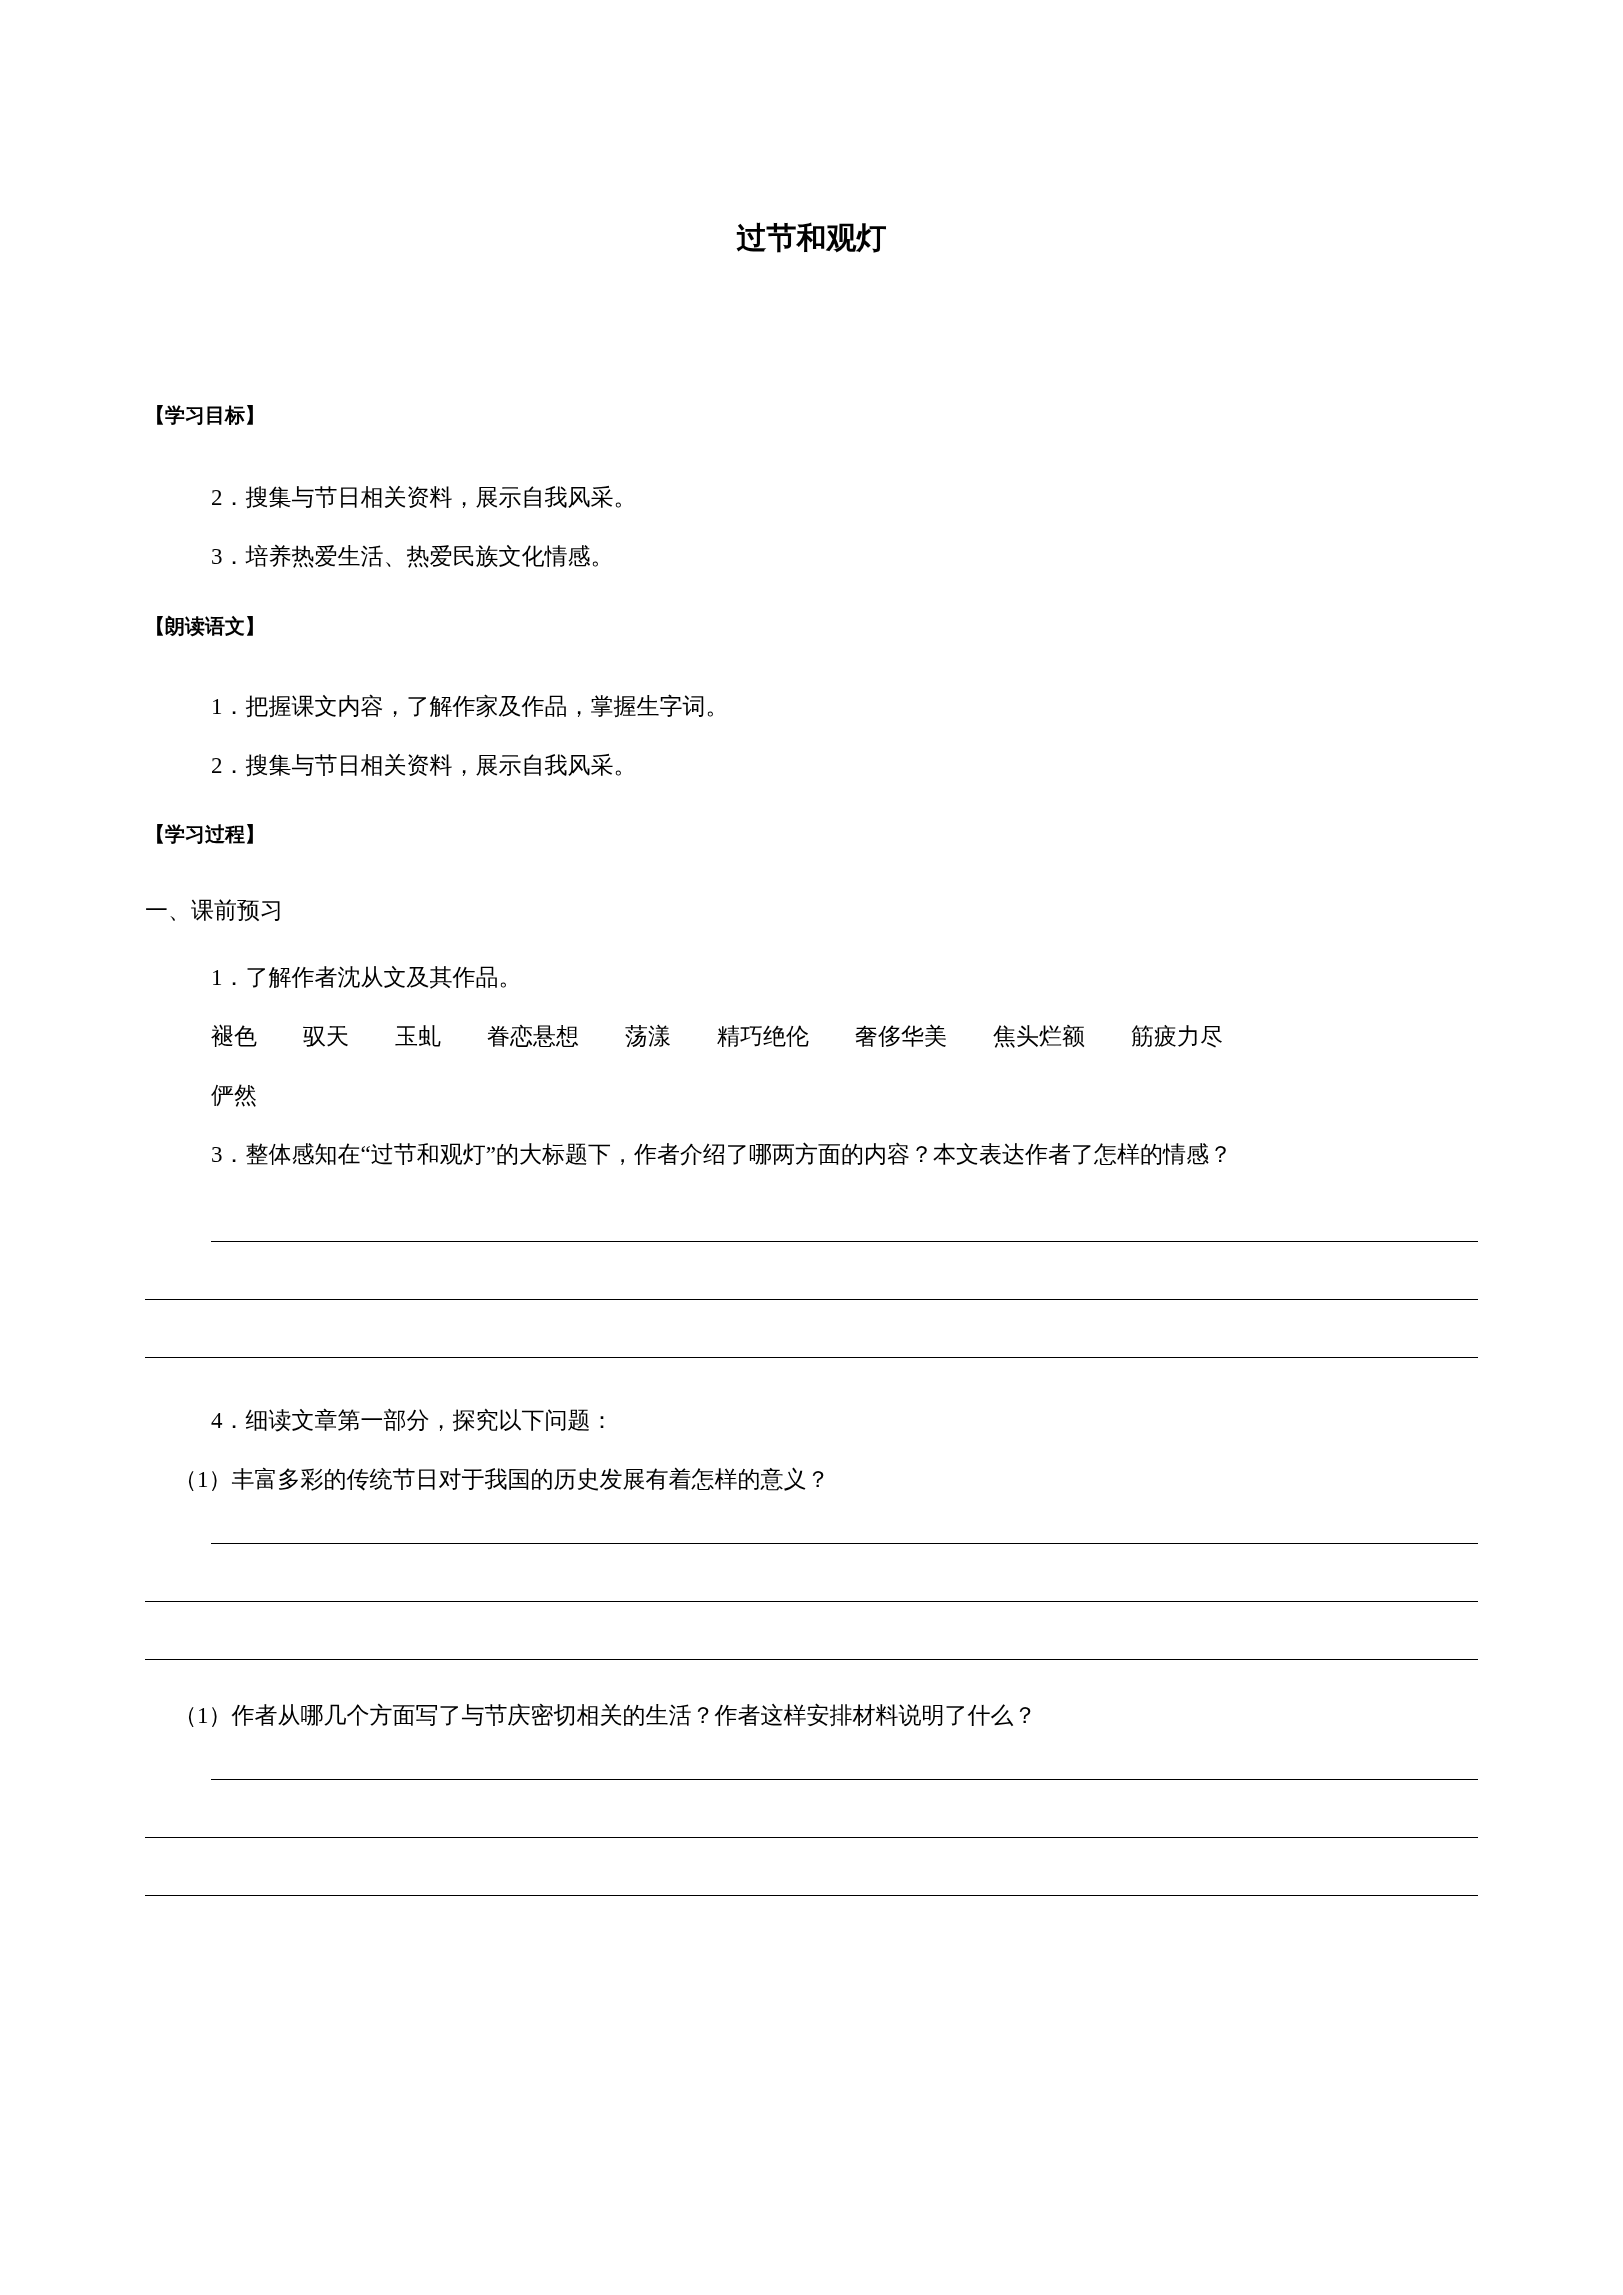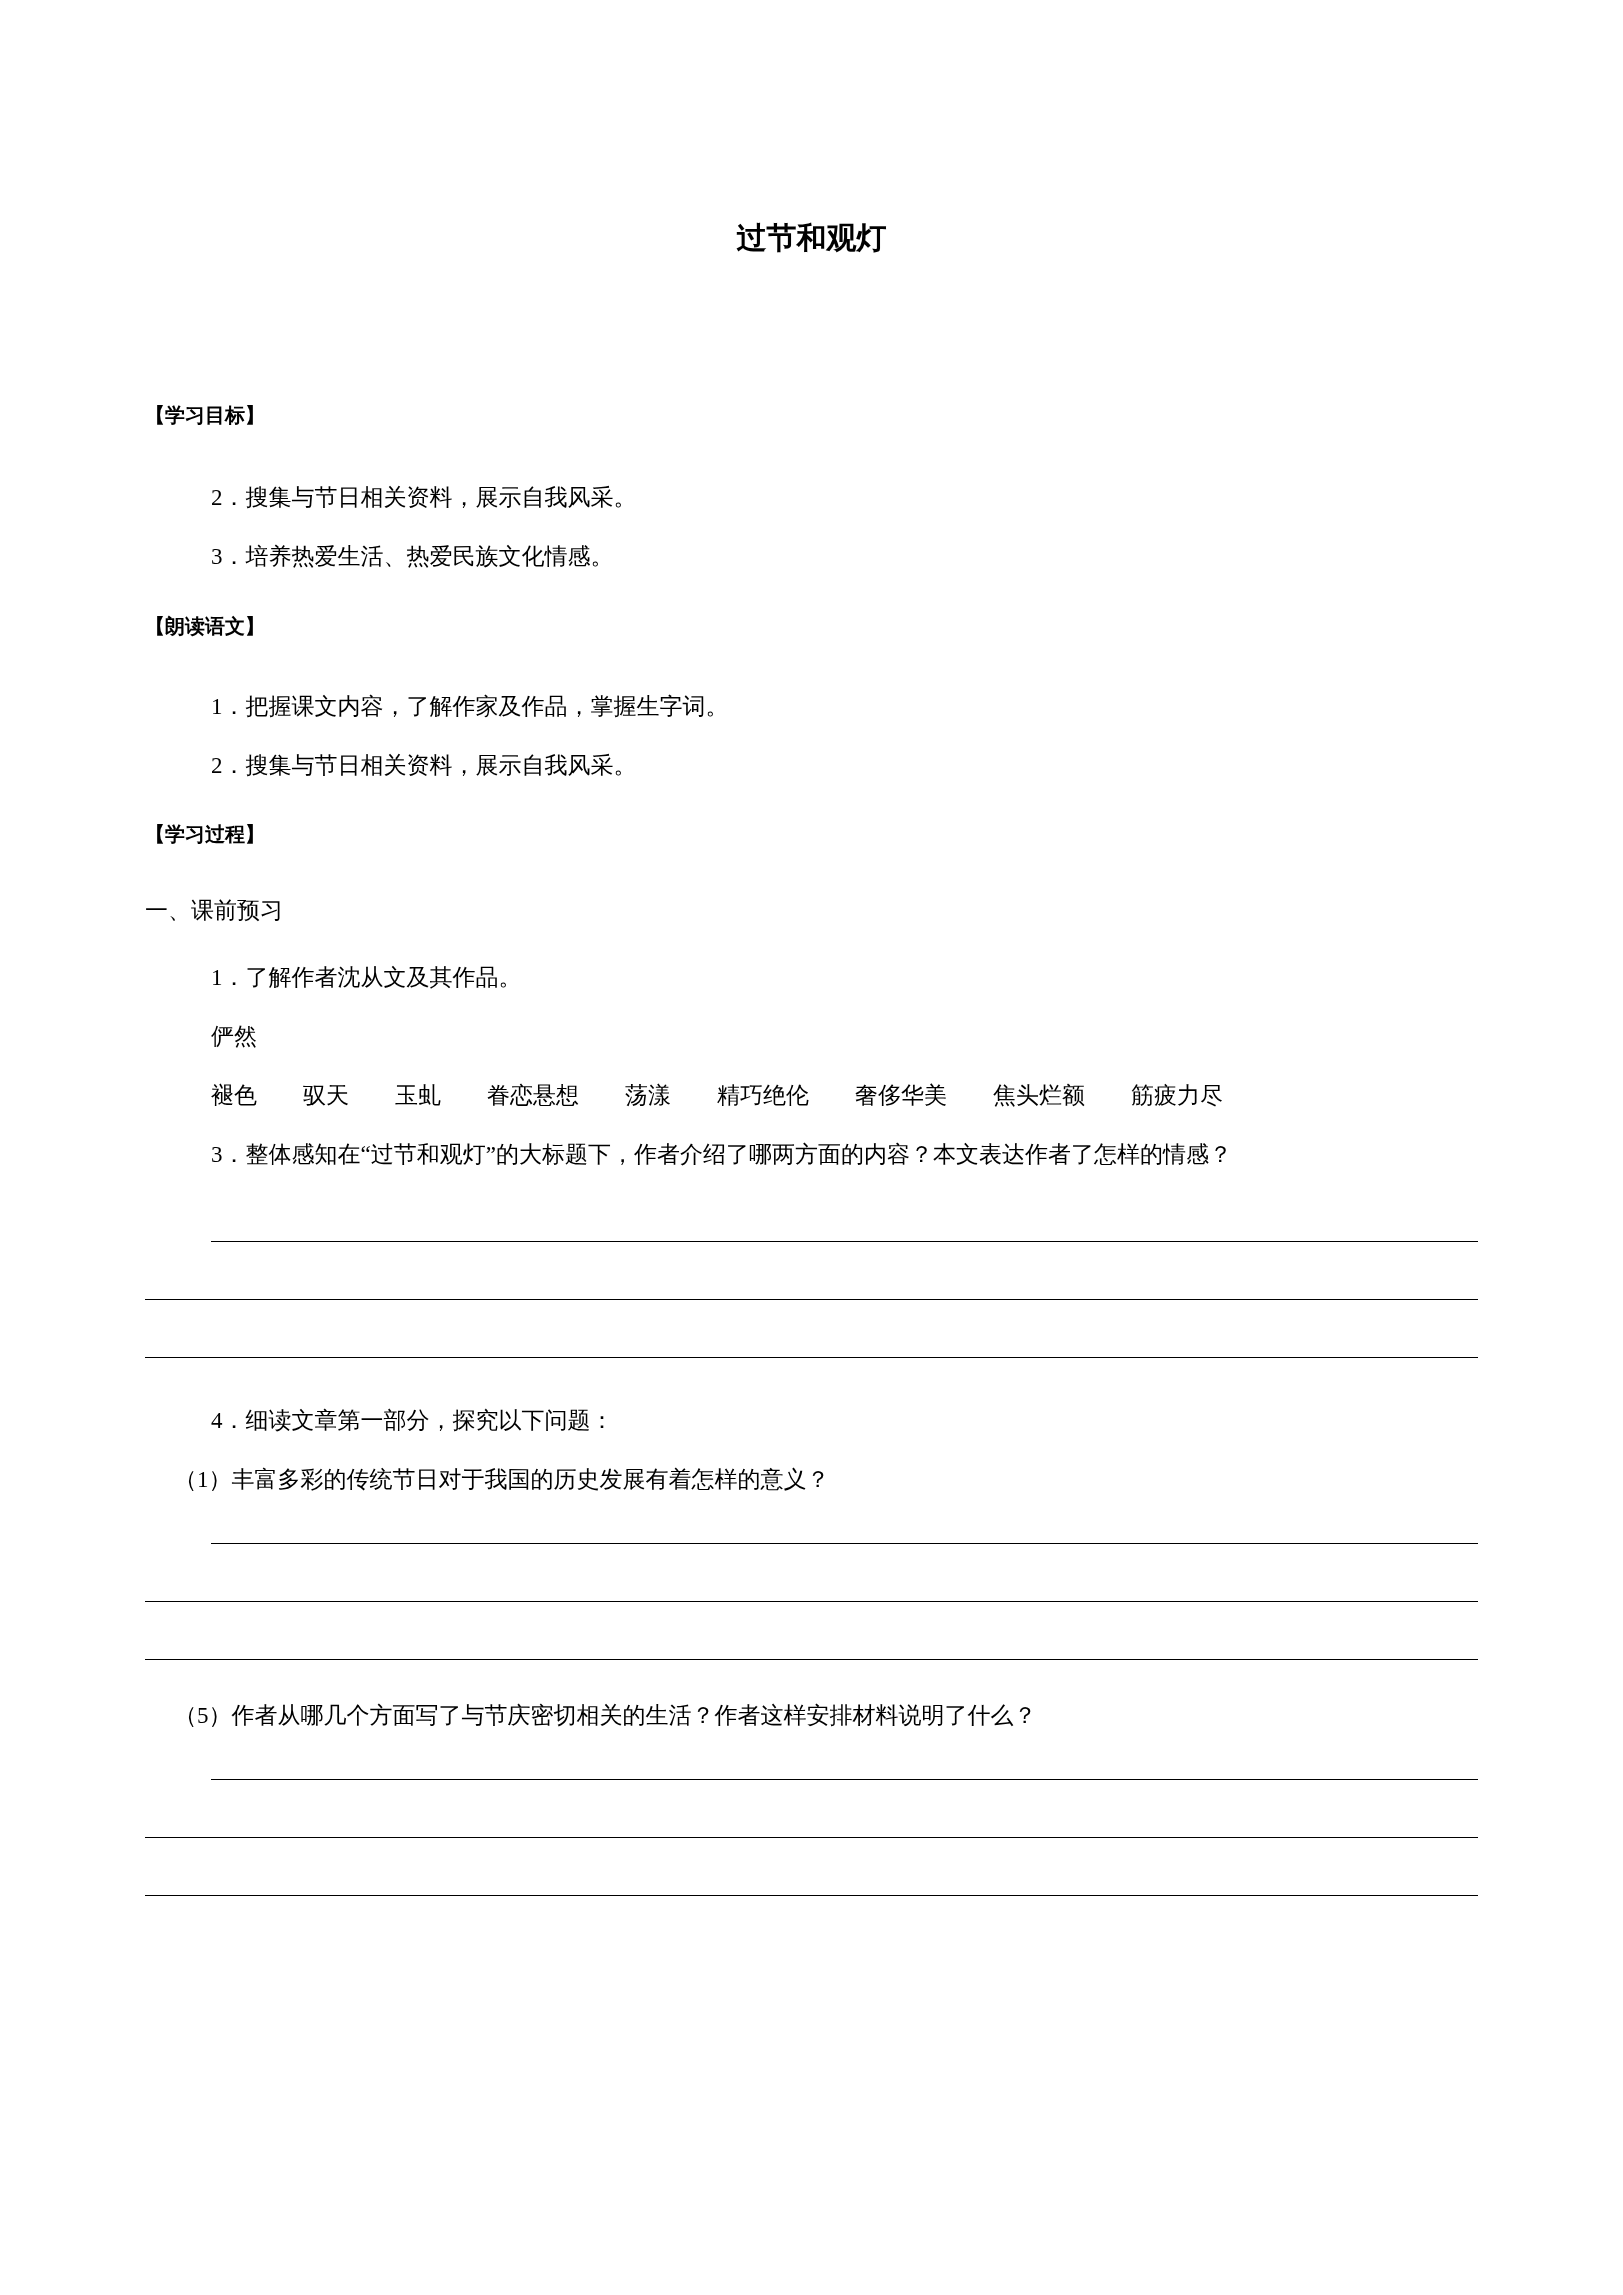--- a/index.html
+++ b/index.html
@@ -110,42 +110,42 @@
   </div>
 
   <h2 class="section-heading" id="process-heading">【学习过程】</h2>
 
   <div class="body-line" id="preview-heading">一、课前预习</div>
 
   <div class="list" id="preview-list">
     <div class="list-item">1．了解作者沈从文及其作品。</div>
   </div>
 
+  <div class="body-line vocab-line">褪色　　驭天　　玉虬　　眷恋悬想　　荡漾　　精巧绝伦　　奢侈华美　　焦头烂额　　筋疲力尽</div>
   <div class="body-line vocab-line">俨然</div>
-  <div class="body-line vocab-line">褪色　　驭天　　玉虬　　眷恋悬想　　荡漾　　精巧绝伦　　奢侈华美　　焦头烂额　　筋疲力尽</div>
 
   <p id="question3">3．整体感知在“过节和观灯”的大标题下，作者介绍了哪两方面的内容？本文表达作者了怎样的情感？</p>
 
   <div class="answer-group" id="answers-1">
     <div class="answer-line indent"></div>
     <div class="answer-line"></div>
     <div class="answer-line"></div>
   </div>
 
   <div class="body-line" id="question4">4．细读文章第一部分，探究以下问题：</div>
 
   <div class="body-line sub-question" id="subq1">（1）丰富多彩的传统节日对于我国的历史发展有着怎样的意义？</div>
 
   <div class="answer-group" id="answers-2">
     <div class="answer-line indent tight"></div>
     <div class="answer-line"></div>
     <div class="answer-line"></div>
   </div>
 
-  <div class="body-line sub-question" id="subq2">（5）作者从哪几个方面写了与节庆密切相关的生活？作者这样安排材料说明了什么？</div>
+  <div class="body-line sub-question" id="subq2">（1）作者从哪几个方面写了与节庆密切相关的生活？作者这样安排材料说明了什么？</div>
 
   <div class="answer-group" id="answers-3">
     <div class="answer-line indent tight"></div>
     <div class="answer-line"></div>
     <div class="answer-line"></div>
   </div>
 
 
 </div>
 

